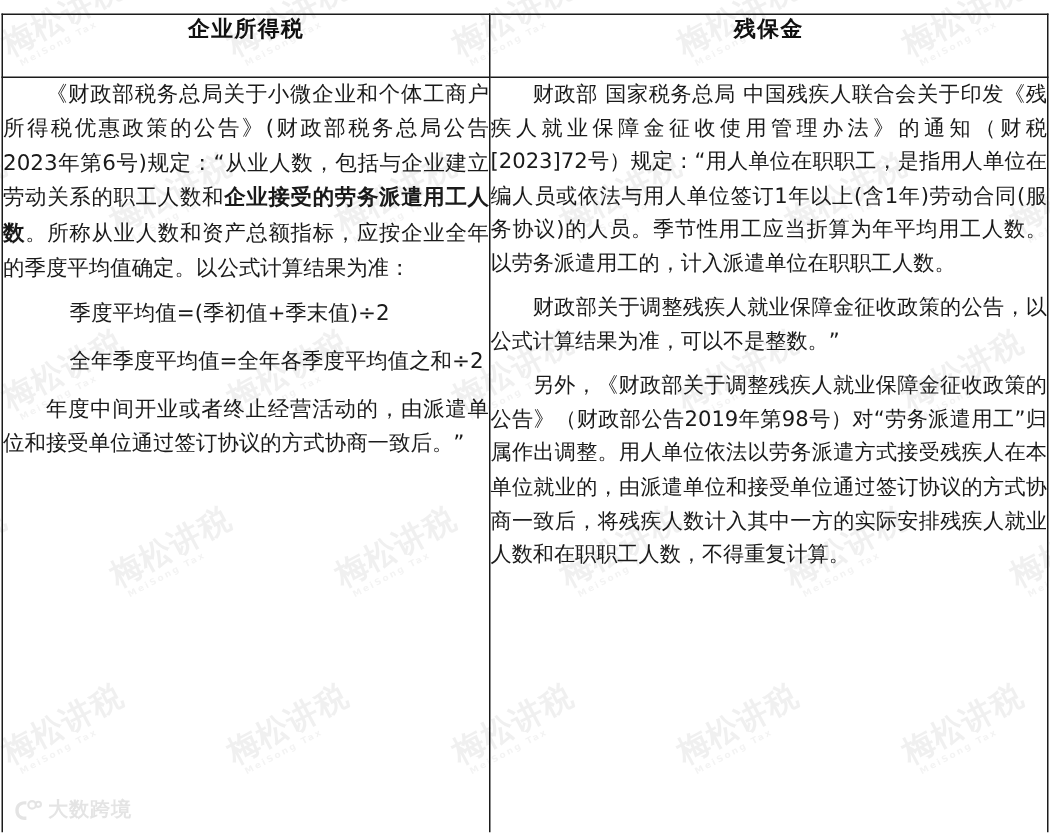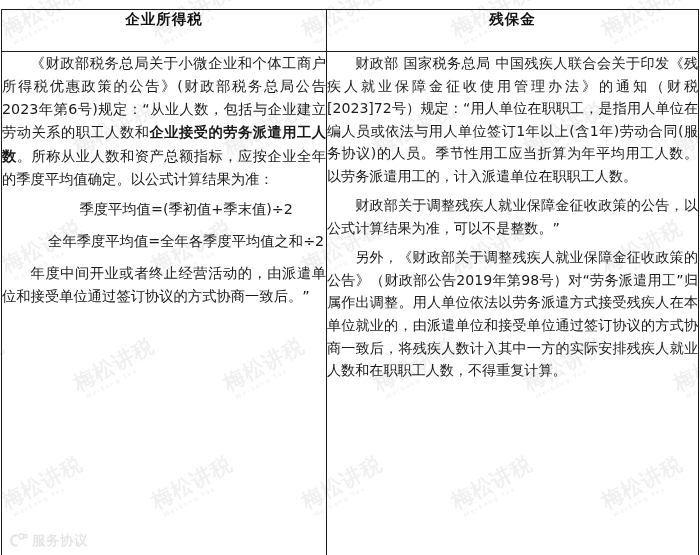--- a/index.html
+++ b/index.html
@@ -86,21 +86,21 @@
 
   p.para {
     margin: 0 0 7px 0;
     text-indent: 2em;
   }
   p.para:last-child { margin-bottom: 0; }
 
   p.formula {
     margin: 0 0 9px 0;
     text-indent: 3.1em;
-    text-align: center;
+    text-align: left;
   }
   p.formula.f2 { text-indent: 3.1em; }
 
   b.hl { font-weight: 700; }
 
   
   .logo {
     position: absolute;
     left: 9px;
     bottom: 6px;
@@ -273,16 +273,16 @@
   </table>
 
   <div class="logo">
     <span class="logo-mark">
       <svg width="19" height="17" viewBox="0 0 19 17" xmlns="http://www.w3.org/2000/svg">
         <path d="M7.2 2.2 C3.6 2.2 1.2 4.6 1.2 8.4 C1.2 12.2 3.6 14.6 7.2 14.6 L8.6 14.6 L8.6 12.4 L7.3 12.4 C4.9 12.4 3.5 10.9 3.5 8.4 C3.5 5.9 4.9 4.4 7.3 4.4 L8.6 4.4 L8.6 2.2 Z" fill="#000"></path>
         <circle cx="12.4" cy="4.6" r="2.5" fill="none" stroke="#000" stroke-width="1.5"></circle>
         <circle cx="16.6" cy="4.2" r="1.7" fill="none" stroke="#000" stroke-width="1.4"></circle>
       </svg>
     </span>
-    <span class="logo-text">服务协议</span>
+    <span class="logo-text">大数跨境</span>
   </div>
 
 </div>
 
 </body></html>

